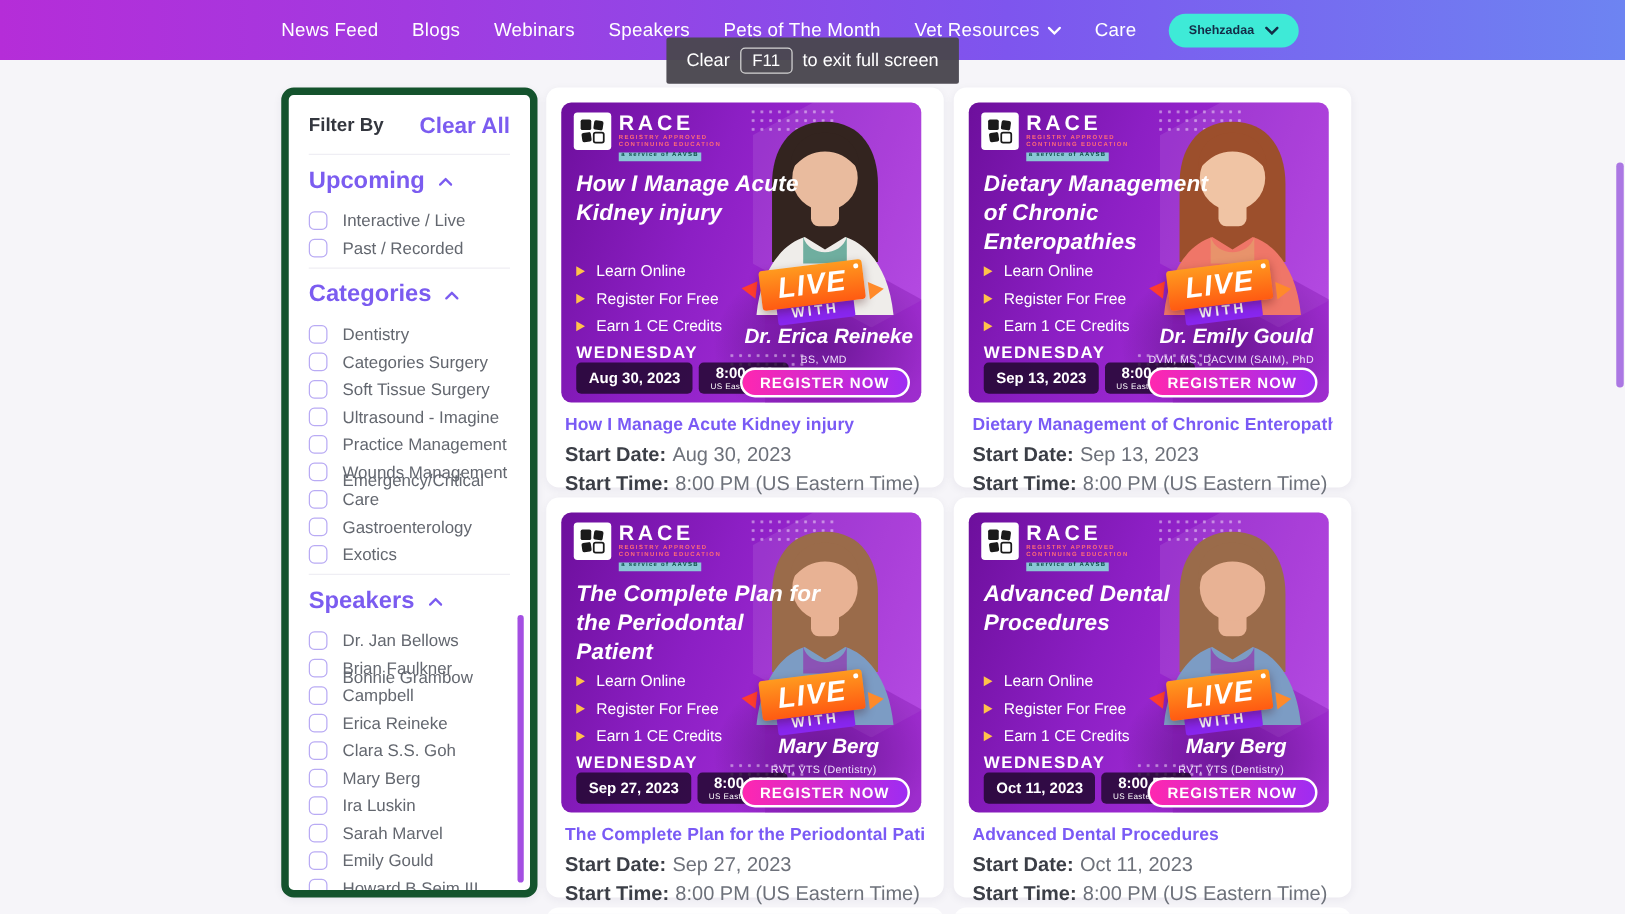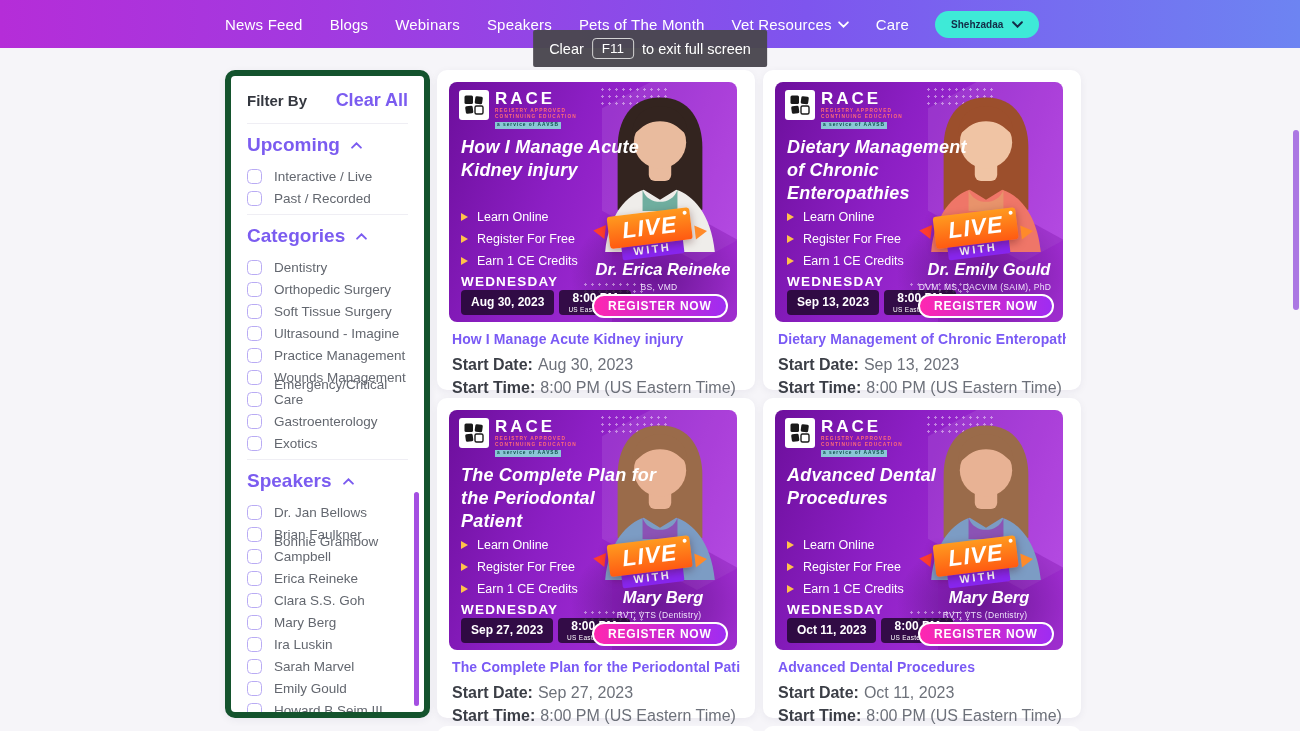--- a/index.html
+++ b/index.html
@@ -231,21 +231,21 @@
           </svg>
     </div>
     <div>
   <label class="chk-row">
     <span class="chk"></span>
     <span class="chk-label">Dentistry</span>
   </label>
 
   <label class="chk-row">
     <span class="chk"></span>
-    <span class="chk-label">Orthopedic Surgery</span>
+    <span class="chk-label">Categories Surgery</span>
   </label>
 
   <label class="chk-row">
     <span class="chk"></span>
     <span class="chk-label">Soft Tissue Surgery</span>
   </label>
 
   <label class="chk-row">
     <span class="chk"></span>
     <span class="chk-label">Ultrasound - Imagine</span>

